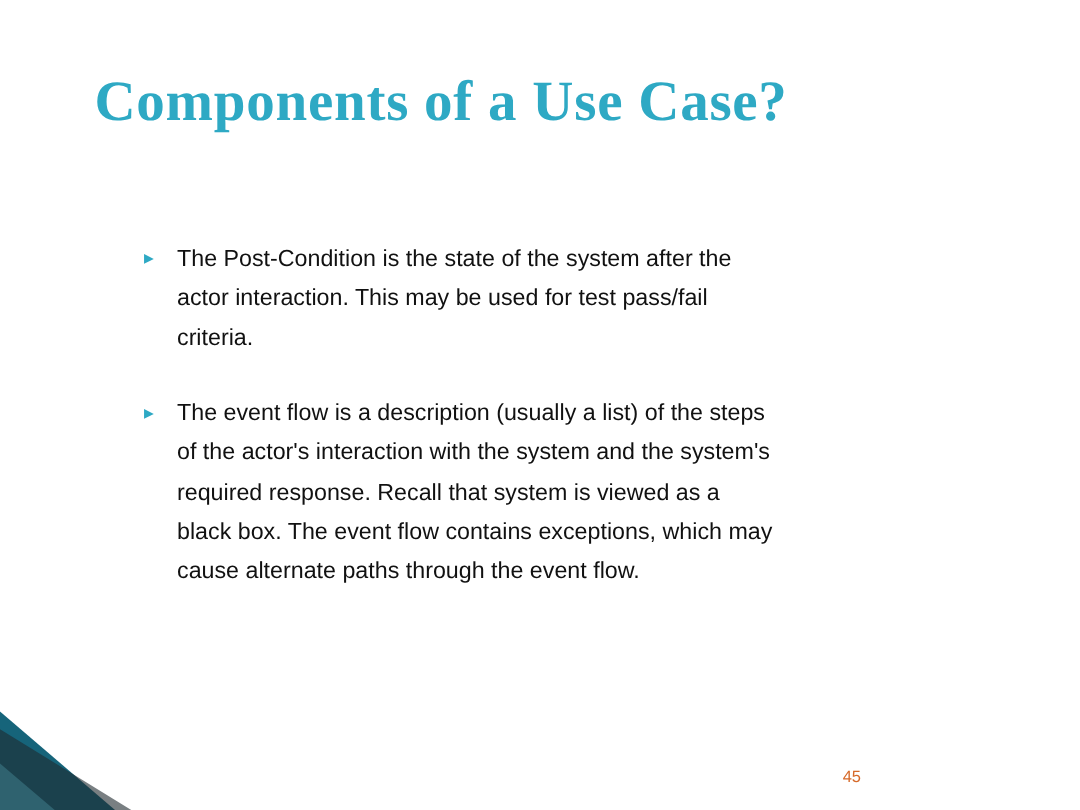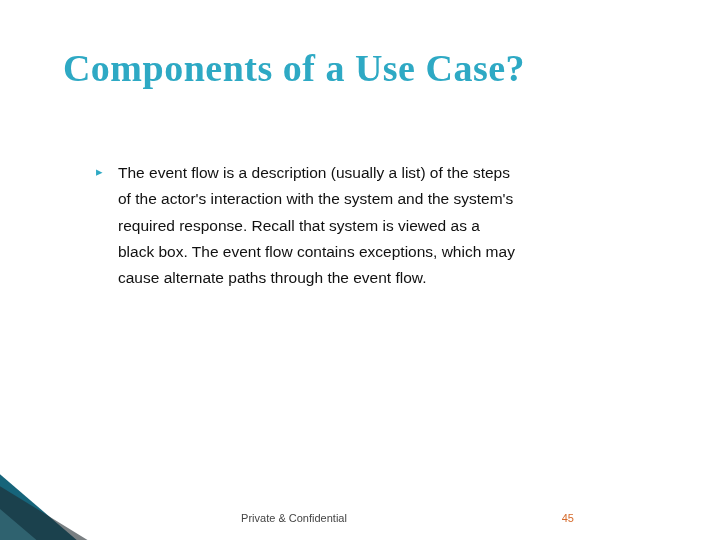--- a/index.html
+++ b/index.html
@@ -87,26 +87,26 @@
 </style>
 </head>
 <body>
 
 <div class="slide">
 
   <div class="title">Components of a Use Case?</div>
 
   <div class="body">
     <ul>
+      <li><span>The Post-Condition is the state of the system after the actor interaction.  This may be used for test pass/fail criteria.</span></li>
       <li><span>The event flow is a description (usually a list) of the steps of the actor's interaction with the system and the system's required response.  Recall that system is viewed as a black box.  The event flow contains exceptions, which may cause alternate paths through the event flow.</span></li>
     </ul>
   </div>
 
   <svg class="corner-accent" viewBox="0 0 180 140">
     <polygon points="0,140 0,20 140,140" fill="#16647a"></polygon>
     <polygon points="0,140 0,55 100,140" fill="#4cc0d8" opacity="0.9"></polygon>
     <polygon points="0,140 30,60 160,140" fill="#1f2a2e" opacity="0.6"></polygon>
   </svg>
 
-  <div class="footer-center">Private &amp; Confidential</div>
   <div class="footer-right">45</div>
 
 </div>
 
 </body></html>

